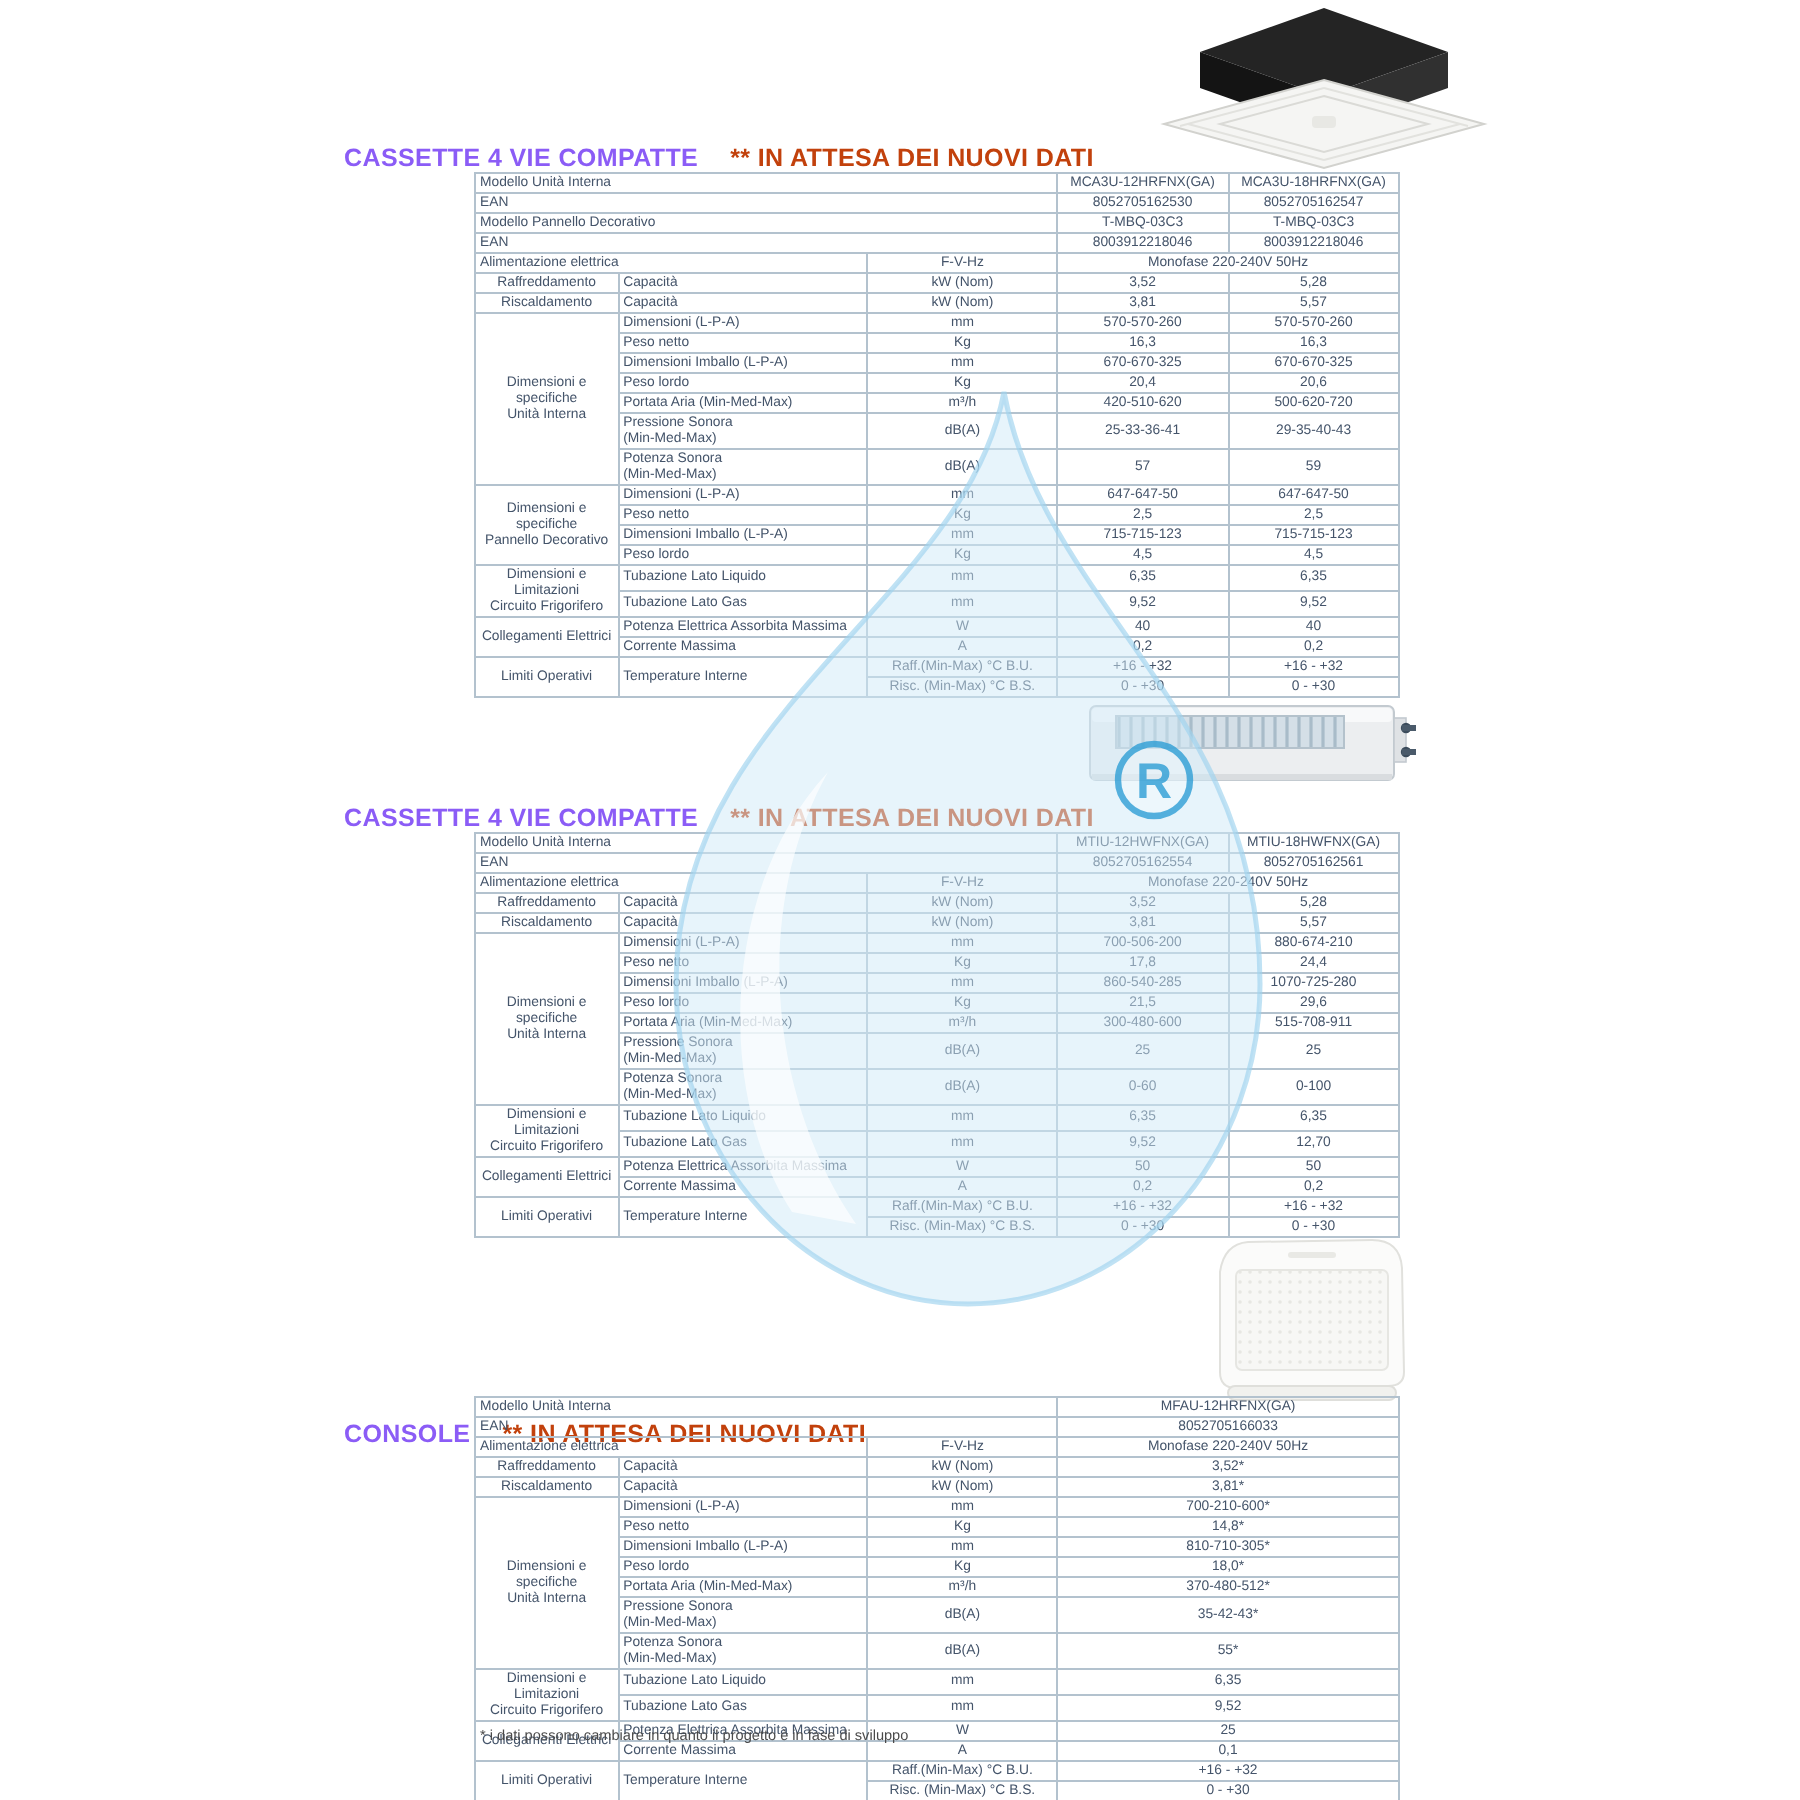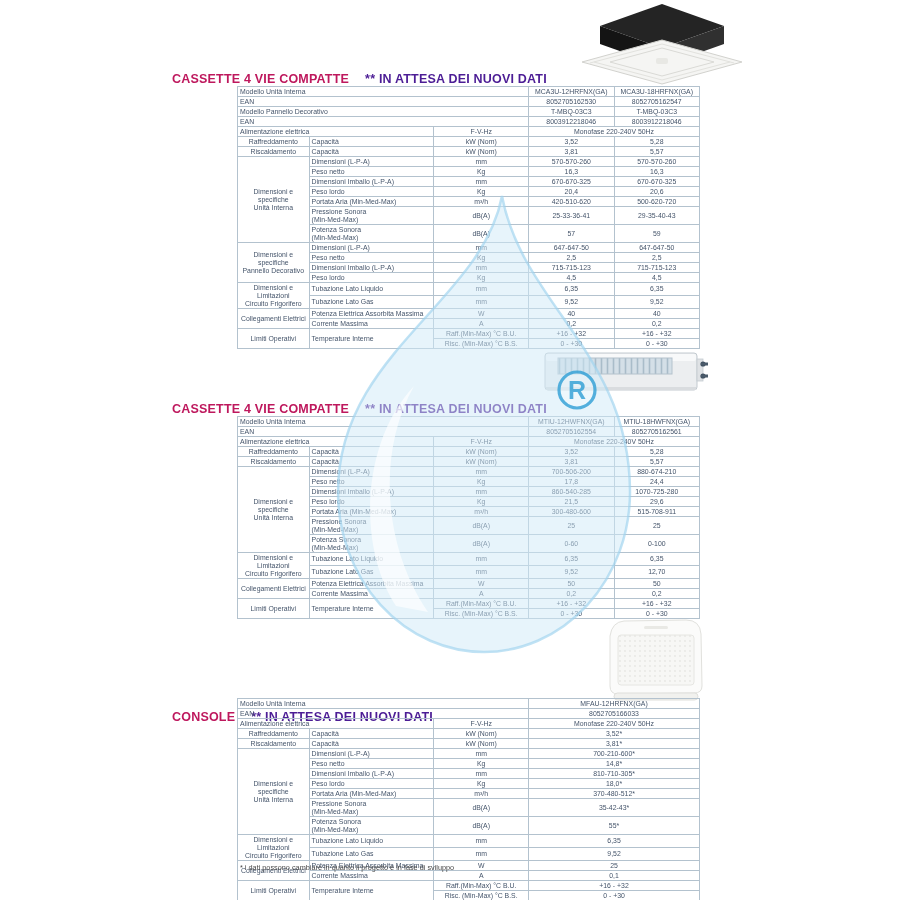--- a/index.html
+++ b/index.html
@@ -2,22 +2,22 @@
 <html><head>
 <meta charset="utf-8">
 <style>
   html,body{margin:0;padding:0;}
   body{
     width:900px;height:900px;position:relative;overflow:hidden;
     background:#ffffff;
     font-family:"Liberation Sans", sans-serif;
   }
   .title{position:absolute;left:172px;font-size:12.5px;font-weight:bold;white-space:nowrap;letter-spacing:.2px;}
-  .title .t-main{color:#be185d;}
-  .title .t-note{color:#4c1d95;margin-left:16px;}
+  .title .t-main{color:#8b5cf6;}
+  .title .t-note{color:#c2410c;margin-left:16px;}
   #title-1{top:62px;}
   #title-2{top:392px;}
   #title-3{top:700px;}
 
   table.spec{
     position:absolute;left:237px;width:463px;
     border-collapse:collapse;table-layout:fixed;background:transparent;
   }
   #table-1{top:86px;}
   #table-2{top:416px;}

